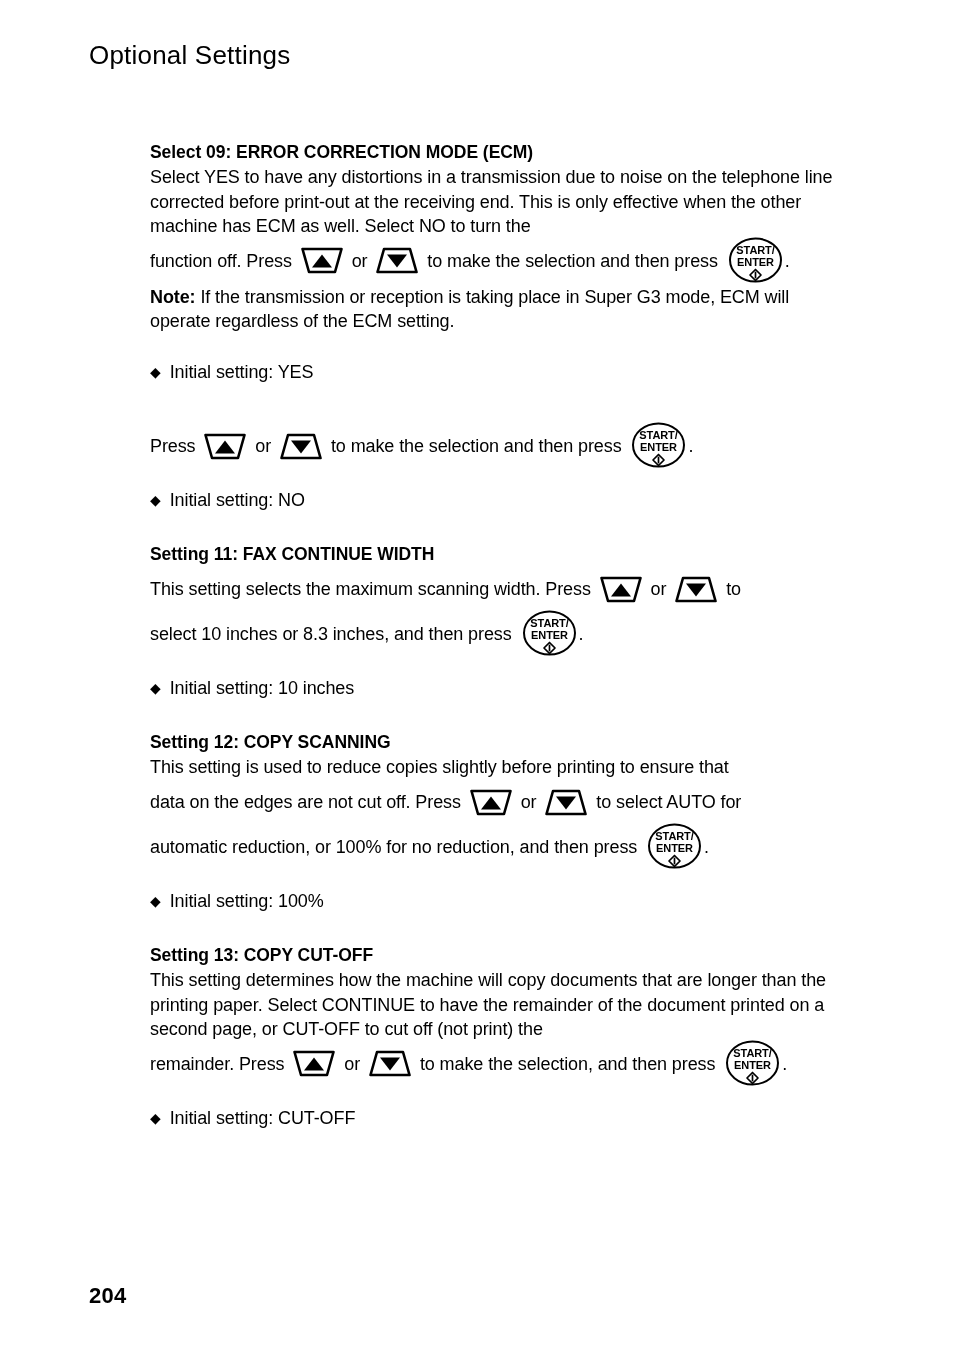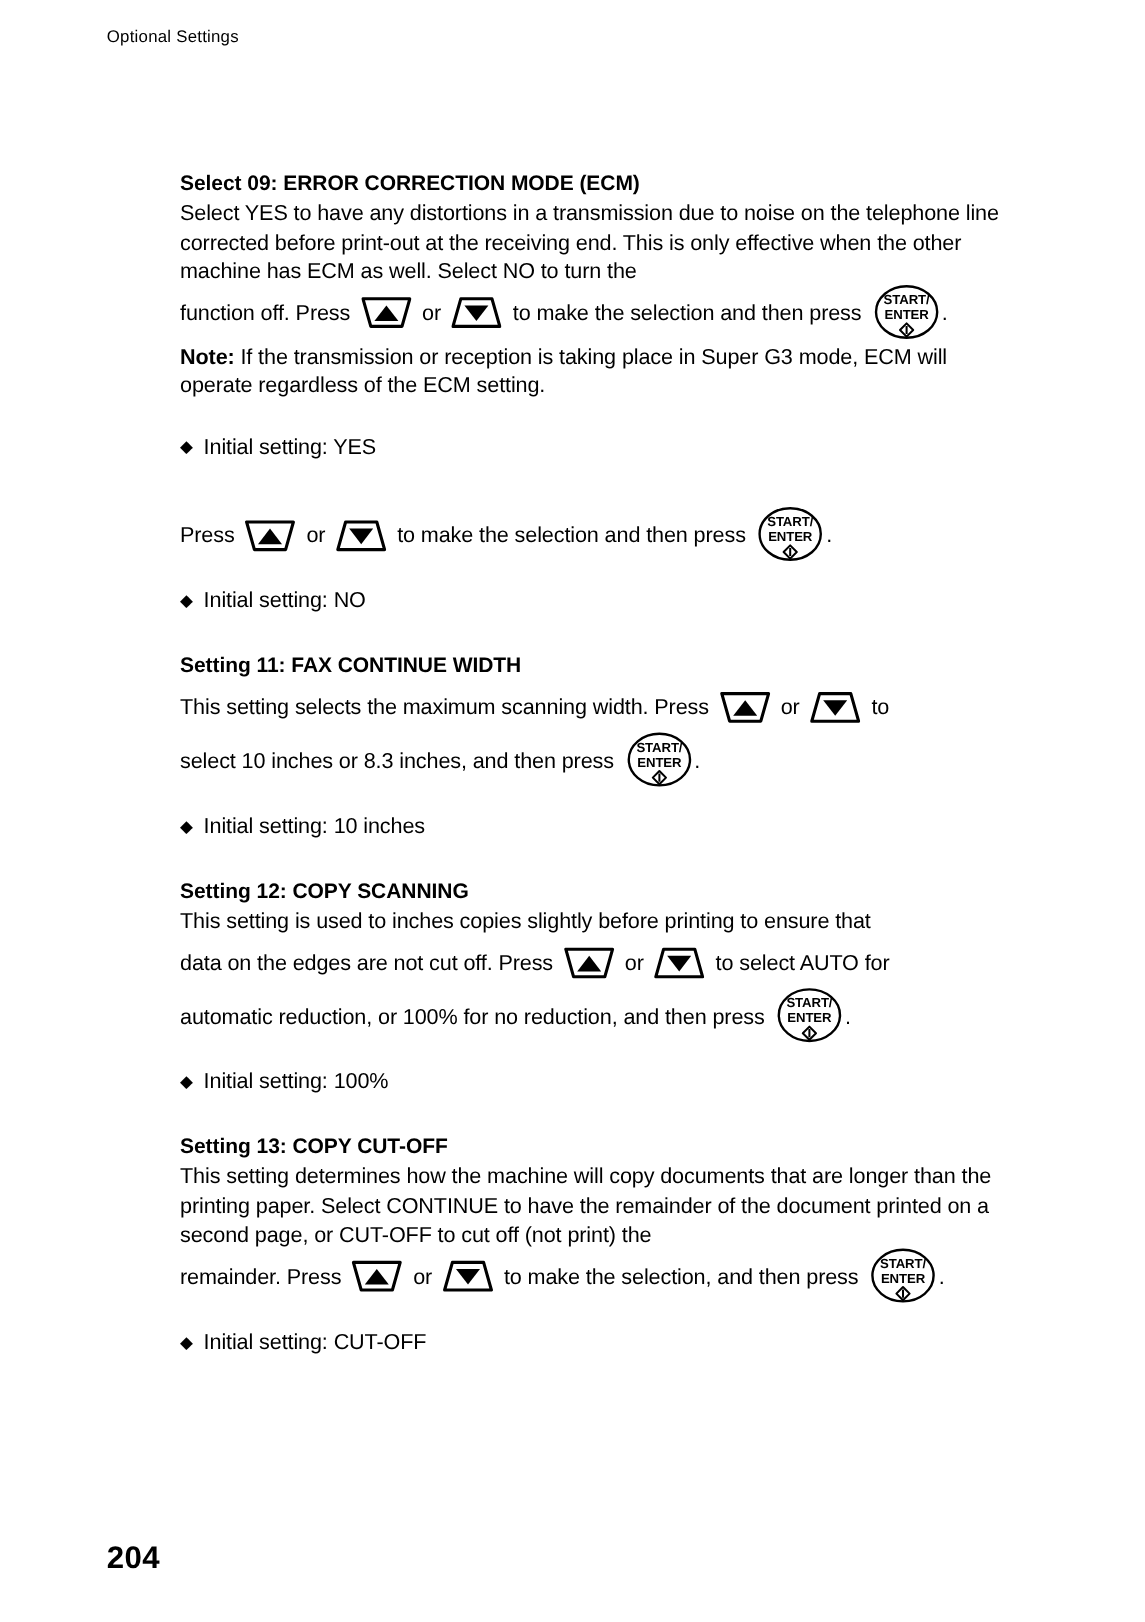--- a/index.html
+++ b/index.html
@@ -18,22 +18,22 @@
 
   .page {
     position: absolute;
     inset: 0;
   }
 
   
   .running-header {
     position: absolute;
     left: 89px;
-    top: 22px;
-    font-size: 14px;
+    top: 40px;
+    font-size: 26px;
     font-weight: 400;
     letter-spacing: 0.2px;
     white-space: nowrap;
   }
 
   
   .content {
     position: absolute;
     left: 150px;
     top: 140px;
@@ -105,21 +105,21 @@
     margin: 0 2px 0 5px;
     top: -2px;
   }
   .key-start svg { display: block; }
 
   
   .folio {
     position: absolute;
     left: 89px;
     top: 1283px;
-    font-size: 26px;
+    font-size: 22px;
     font-weight: 700;
     letter-spacing: 0.3px;
   }
 </style>
 </head>
 <body>
 
 <div class="page">
 
   <div class="running-header">Optional Settings</div>
@@ -234,21 +234,21 @@
       <div class="gap-md"></div>
       <div class="bullet-line">
         <span class="bullet-diamond">◆</span><span>Initial setting: 10 inches</span>
       </div>
     </div>
 
     <div class="gap-xl"></div>
 
     <div class="section">
       <div class="sec-heading">Setting 12: COPY SCANNING</div>
-      <p class="para">This setting is used to inches copies slightly before printing to ensure that</p>
+      <p class="para">This setting is used to reduce copies slightly before printing to ensure that</p>
       <p class="para keyline">
         <span>data on the edges are not cut off. Press</span>
         <span class="key key-arrow">
           <svg viewBox="0 0 42 27" width="42" height="27" aria-hidden="true">
             <path d="M1.5 2 L40.5 2 L34 25 L8 25 Z" fill="#ffffff" stroke="#000000" stroke-width="2.6" stroke-linejoin="round"></path>
             <path d="M21 7.5 L31 20.5 L11 20.5 Z" fill="#000000"></path>
           </svg>
         </span>
         <span>or</span>
         <span class="key key-arrow">

